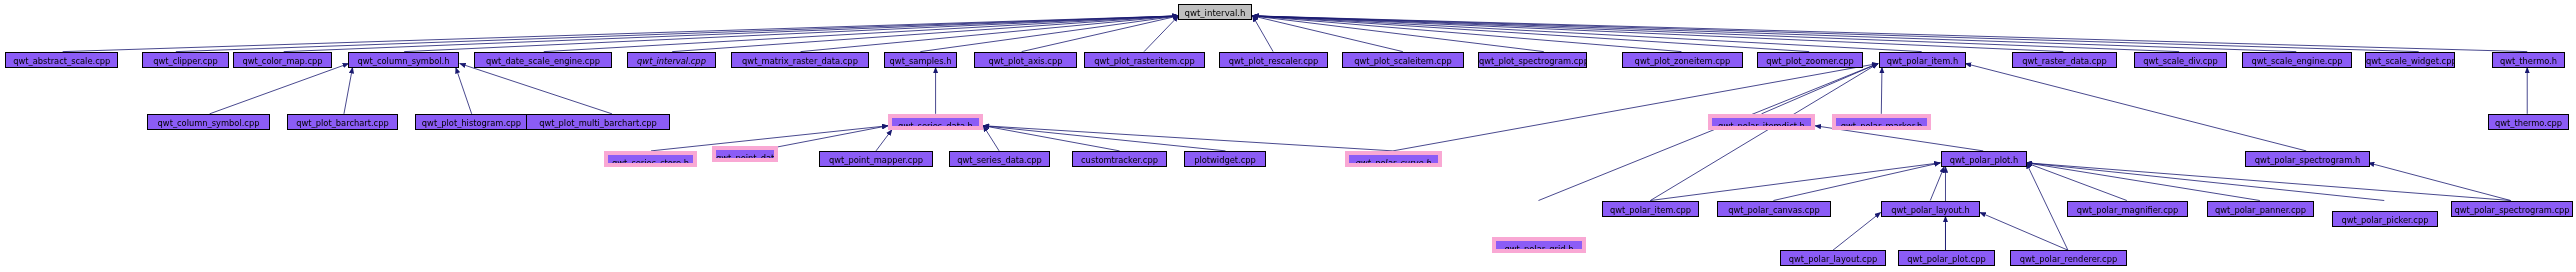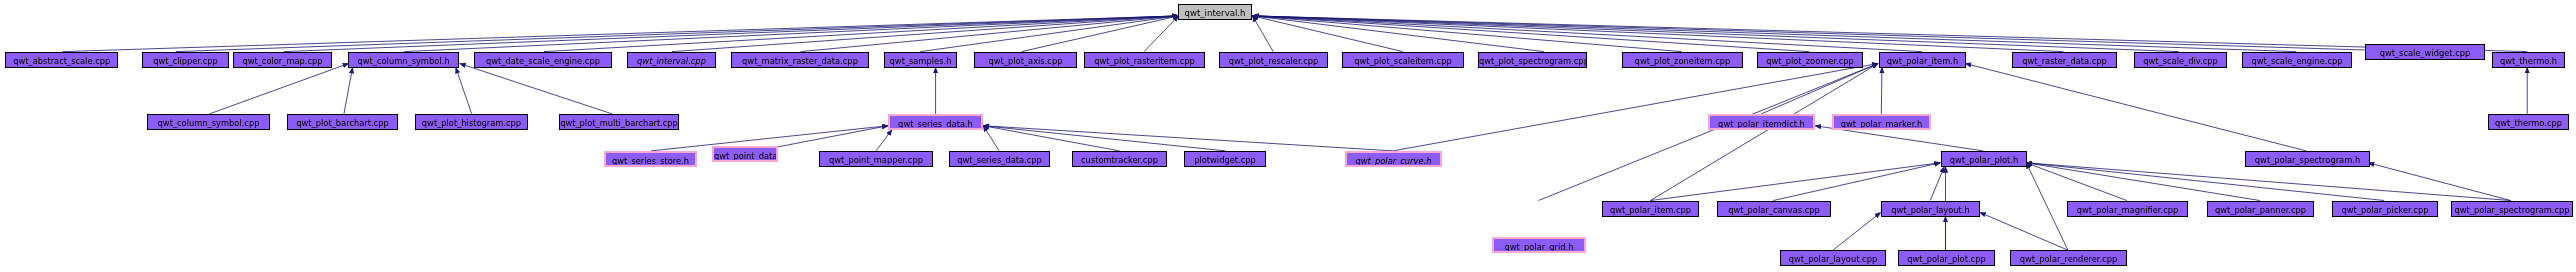--- a/index.html
+++ b/index.html
@@ -22,21 +22,21 @@
     line-height: 16px;
     text-align: center;
     font-size: 8.3px;
     color: #000000;
     background: #8b5cf6;
     border: 0.7px solid #000000;
     white-space: nowrap;
     box-sizing: border-box;
     overflow: hidden;
   }
-  .node.red { border: 2px solid #f9a8d4; }
+  .node.red { border: 4px solid #f9a8d4; }
   .node.root {
     background: #bfbfbf;
     border: 1.3px solid #000000;
     font-size: 8.6px;
   }
 </style>
 </head>
 <body>
 
 <div class="graph-canvas">
@@ -117,45 +117,45 @@
       <div class="node" style="left: 1084px; top: 52px; width: 121px;">qwt_plot_rasteritem.cpp</div>
       <div class="node" style="left: 1219px; top: 52px; width: 109px;">qwt_plot_rescaler.cpp</div>
       <div class="node" style="left: 1342px; top: 52px; width: 122px;">qwt_plot_scaleitem.cpp</div>
       <div class="node" style="left: 1478px; top: 52px; width: 109px;">qwt_plot_spectrogram.cpp</div>
       <div class="node" style="left: 1622px; top: 52px; width: 121px;">qwt_plot_zoneitem.cpp</div>
       <div class="node" style="left: 1757px; top: 52px; width: 106px;">qwt_plot_zoomer.cpp</div>
       <div class="node" style="left: 1879px; top: 52px; width: 87px;">qwt_polar_item.h</div>
       <div class="node" style="left: 2012px; top: 52px; width: 105px;">qwt_raster_data.cpp</div>
       <div class="node" style="left: 2134px; top: 52px; width: 93px;">qwt_scale_div.cpp</div>
       <div class="node" style="left: 2242px; top: 52px; width: 110px;">qwt_scale_engine.cpp</div>
-      <div class="node" style="left: 2365px; top: 44px; width: 120px;">qwt_scale_widget.cpp</div>
+      <div class="node" style="left: 2365px; top: 52px; width: 90px;">qwt_scale_widget.cpp</div>
       <div class="node" style="left: 2492px; top: 52px; width: 73px;">qwt_thermo.h</div>
       <div class="node" style="left: 147px; top: 114px; width: 123px;">qwt_column_symbol.cpp</div>
       <div class="node" style="left: 287px; top: 114px; width: 111px;">qwt_plot_barchart.cpp</div>
       <div class="node" style="left: 415px; top: 114px; width: 113px;">qwt_plot_histogram.cpp</div>
-      <div class="node" style="left: 559px; top: 114px; width: 120px;">qwt_plot_multi_barchart.cpp</div>
+      <div class="node" style="left: 526px; top: 114px; width: 144px;">qwt_plot_multi_barchart.cpp</div>
       <div class="node red" style="left: 888px; top: 114px; width: 95px;">qwt_series_data.h</div>
       <div class="node red" style="left: 1708px; top: 114px; width: 107px;">qwt_polar_itemdict.h</div>
       <div class="node red" style="left: 1832px; top: 114px; width: 99px;">qwt_polar_marker.h</div>
       <div class="node" style="left: 2488px; top: 114px; width: 81px;">qwt_thermo.cpp</div>
       <div class="node red" style="left: 604px; top: 151px; width: 93px;">qwt_series_store.h</div>
       <div class="node red" style="left: 712px; top: 146px; width: 66px;">qwt_point_data.h</div>
       <div class="node" style="left: 819px; top: 151px; width: 114px;">qwt_point_mapper.cpp</div>
       <div class="node" style="left: 949px; top: 151px; width: 101px;">qwt_series_data.cpp</div>
       <div class="node" style="left: 1072px; top: 151px; width: 95px;">customtracker.cpp</div>
       <div class="node" style="left: 1184px; top: 151px; width: 82px;">plotwidget.cpp</div>
       <div class="node red" style="left: 1345px; top: 151px; width: 97px; font-style: italic;">qwt_polar_curve.h</div>
       <div class="node" style="left: 1941px; top: 151px; width: 86px;">qwt_polar_plot.h</div>
       <div class="node" style="left: 2245px; top: 151px; width: 125px;">qwt_polar_spectrogram.h</div>
       <div class="node red" style="left: 1492px; top: 201px; width: 94px; margin-top: 36px;">qwt_polar_grid.h</div>
       <div class="node" style="left: 1602px; top: 201px; width: 97px;">qwt_polar_item.cpp</div>
       <div class="node" style="left: 1717px; top: 201px; width: 114px;">qwt_polar_canvas.cpp</div>
       <div class="node" style="left: 1881px; top: 201px; width: 99px;">qwt_polar_layout.h</div>
       <div class="node" style="left: 2067px; top: 201px; width: 121px;">qwt_polar_magnifier.cpp</div>
       <div class="node" style="left: 2207px; top: 201px; width: 107px;">qwt_polar_panner.cpp</div>
-      <div class="node" style="left: 2332px; top: 201px; width: 106px;">qwt_polar_picker.cpp</div>
+      <div class="node" style="left: 2332px; top: 211px; width: 106px;">qwt_polar_picker.cpp</div>
       <div class="node" style="left: 2451px; top: 201px; width: 122px;">qwt_polar_spectrogram.cpp</div>
       <div class="node" style="left: 1780px; top: 250px; width: 106px;">qwt_polar_layout.cpp</div>
       <div class="node" style="left: 1898px; top: 250px; width: 97px;">qwt_polar_plot.cpp</div>
       <div class="node" style="left: 2010px; top: 250px; width: 117px;">qwt_polar_renderer.cpp</div>
     </div>
 </div>
 
 
 </body></html>

